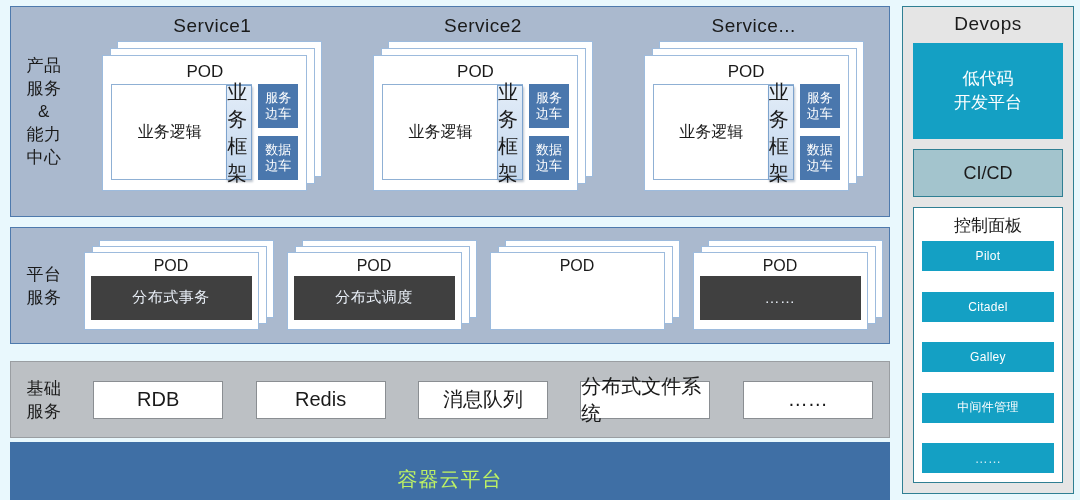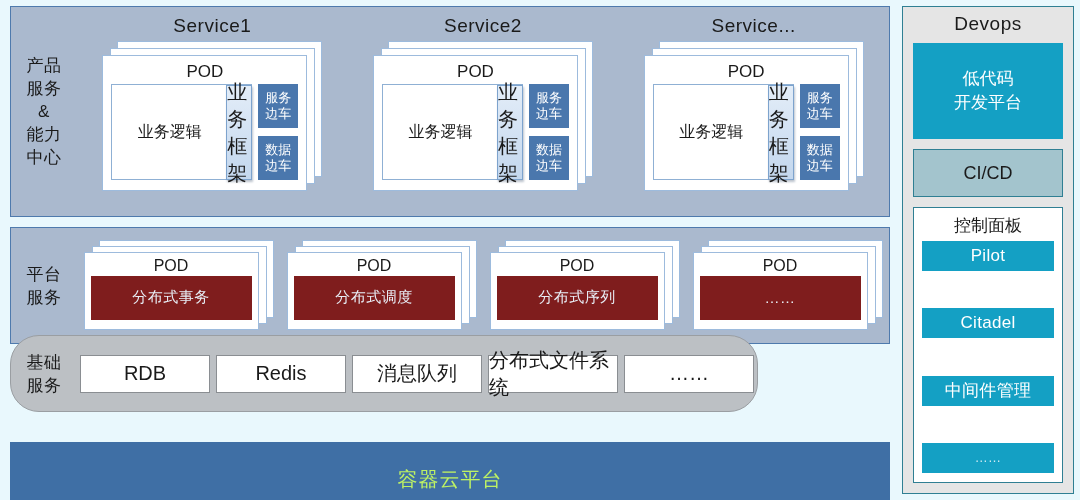--- a/index.html
+++ b/index.html
@@ -68,24 +68,23 @@
     height: 211px;
   }
   
   #band-platform {
     top: 221px;
     width: 880px;
     height: 117px;
   }
   
   #band-basic {
-    top: 329px;
-    width: 748px;
+    top: 355px;
+    width: 880px;
     height: 77px;
-    border-radius: 29px;
   }
   
   #container-bar {
     position: absolute;
     left: 0;
     top: 436px;
     width: 880px;
     height: 74px;
     background: #3f6fa5;
     color: #bef264;
@@ -219,21 +218,21 @@
     top: 12px;
     width: 175px;
     height: 78px;
     background: #ffffff;
     border: 1px solid #9dbbdd;
     padding: 2px 6px 6px 6px;
   }
   .psvc .pod-title { font-size: 16px; line-height: 21px; }
   .psvc-chip {
     height: 44px;
-    background: #7f1d1d;
+    background: #404040;
     color: #e8eef6;
     display: flex;
     align-items: center;
     justify-content: center;
     font-size: 15px;
     letter-spacing: .5px;
   }
 
   
   .basic-chip {
@@ -315,21 +314,21 @@
     flex: 1 1 auto;
     display: flex;
     flex-direction: column;
     justify-content: space-between;
     padding: 2px 0 2px 0;
   }
   .cp-item {
     height: 30px;
     background: #14a0c4;
     color: #ffffff;
-    font-size: 17px;
+    font-size: 12px;
     display: flex;
     align-items: center;
     justify-content: center;
     letter-spacing: .3px;
   }
   .cp-item.dots { font-size: 13px; color: #cfeaf3; }
 </style>
 </head>
 <body>
 
@@ -438,21 +437,20 @@
             <div class="pod-title">POD</div>
             <div class="psvc-chip">分布式调度</div>
           </div>
         </div>
 
         <div class="psvc">
           <div class="ghost g1"></div>
           <div class="ghost g2"></div>
           <div class="front">
             <div class="pod-title">POD</div>
-            <div class="psvc-chip">分布式序列</div>
           </div>
         </div>
 
         <div class="psvc">
           <div class="ghost g1"></div>
           <div class="ghost g2"></div>
           <div class="front">
             <div class="pod-title">POD</div>
             <div class="psvc-chip">……</div>
           </div>
@@ -483,19 +481,20 @@
     <div class="devops-block" id="lowcode">低代码
 开发平台</div>
 
     <div class="devops-block" id="cicd">CI/CD</div>
 
     <div id="control-panel">
       <div id="control-panel-title">控制面板</div>
       <div class="cp-list">
         <div class="cp-item">Pilot</div>
         <div class="cp-item">Citadel</div>
+        <div class="cp-item">Galley</div>
         <div class="cp-item">中间件管理</div>
         <div class="cp-item dots">……</div>
       </div>
     </div>
   </div>
 
 </div>
 
 </body></html>

